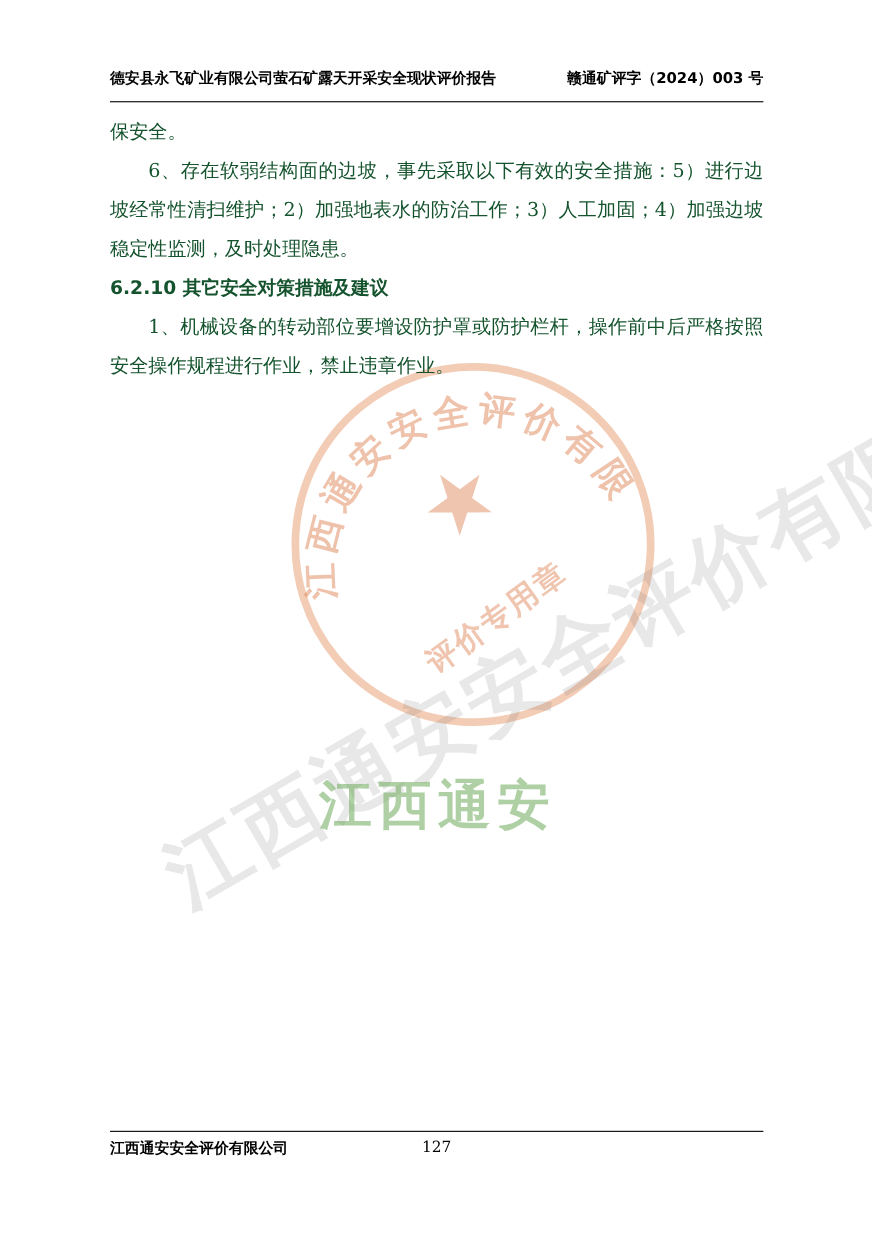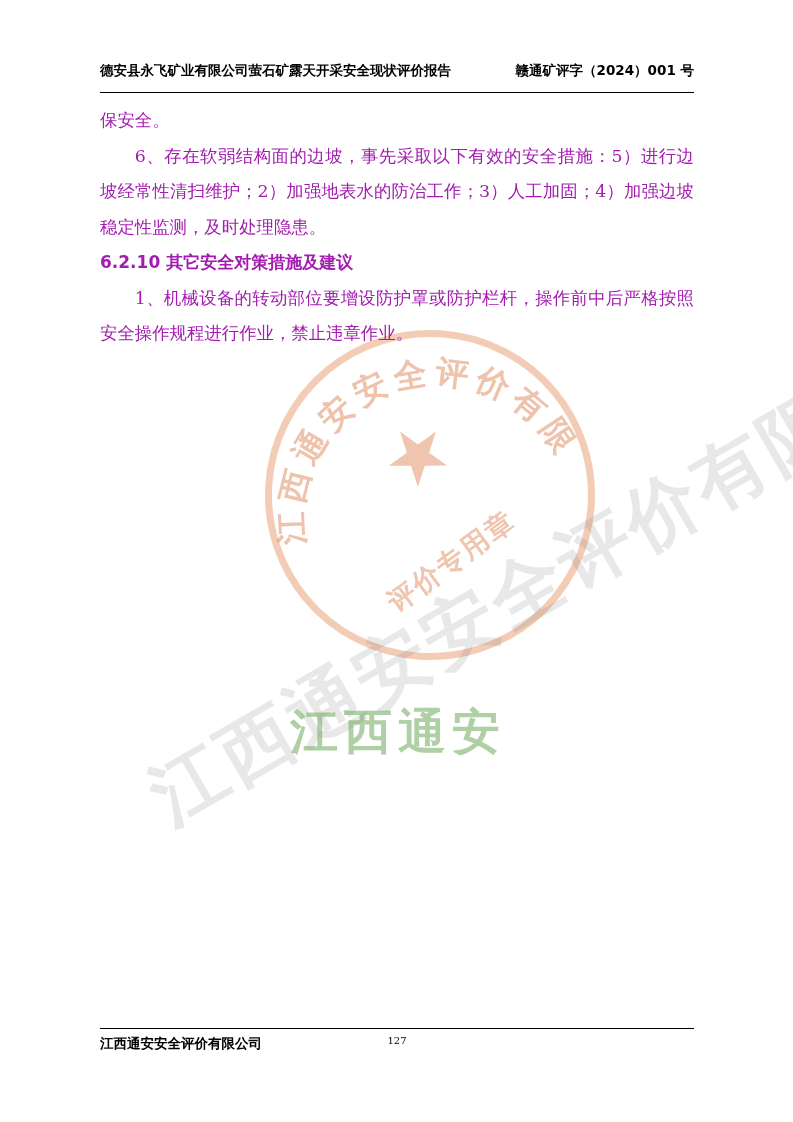--- a/index.html
+++ b/index.html
@@ -55,21 +55,21 @@
   
   .content {
     position: absolute;
     left: 100px;
     top: 103px;
     width: 594px;
     font-size: 17.4px;
     line-height: 35.5px;
     text-align: justify;
     text-justify: inter-ideograph;
-    color: #a21caf;
+    color: #14532d;
   }
   .content p {
     margin: 0;
     padding: 0;
   }
   .indent { text-indent: 2em; }
   .heading {
     font-family: "DejaVu Sans", "Liberation Sans", sans-serif;
     font-weight: bold;
     font-size: 17px;
@@ -183,31 +183,31 @@
     font-weight: bold;
   }
   .footer .f-left { white-space: nowrap; }
   .footer .f-center {
     position: absolute;
     left: 0;
     width: 594px;
     text-align: center;
     font-weight: normal;
     font-family: "DejaVu Serif", "Liberation Serif", serif;
-    font-size: 10px;
+    font-size: 14px;
   }
 </style>
 </head>
 <body>
 
 <div class="page">
 
   <div class="header">
     <span class="h-left">德安县永飞矿业有限公司萤石矿露天开采安全现状评价报告</span>
-    <span class="h-right">赣通矿评字（2024）001 号</span>
+    <span class="h-right">赣通矿评字（2024）003 号</span>
   </div>
   <div class="header-rule"></div>
 
   <div class="wm-layer">
     <div class="seal"></div>
     <div class="seal-text">
       <svg class="seal-arc" viewBox="0 0 350 350" xmlns="http://www.w3.org/2000/svg">
         <defs>
           <path id="arcpath" d="M 40,200 A 135,135 0 0 1 310,200"></path>
         </defs>

